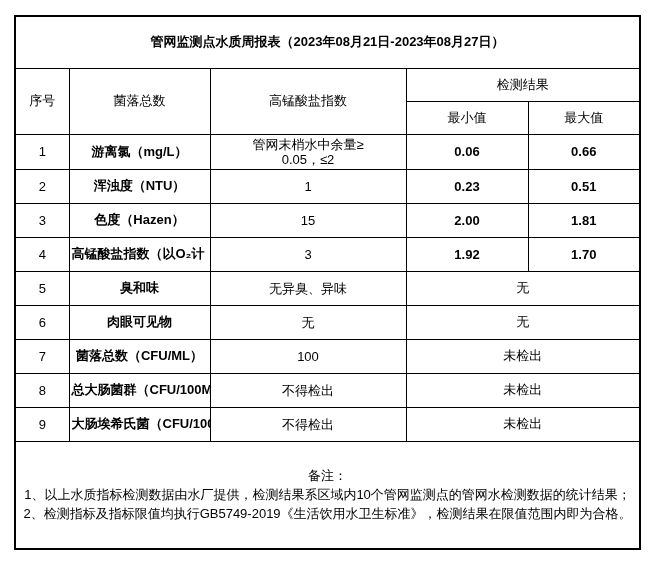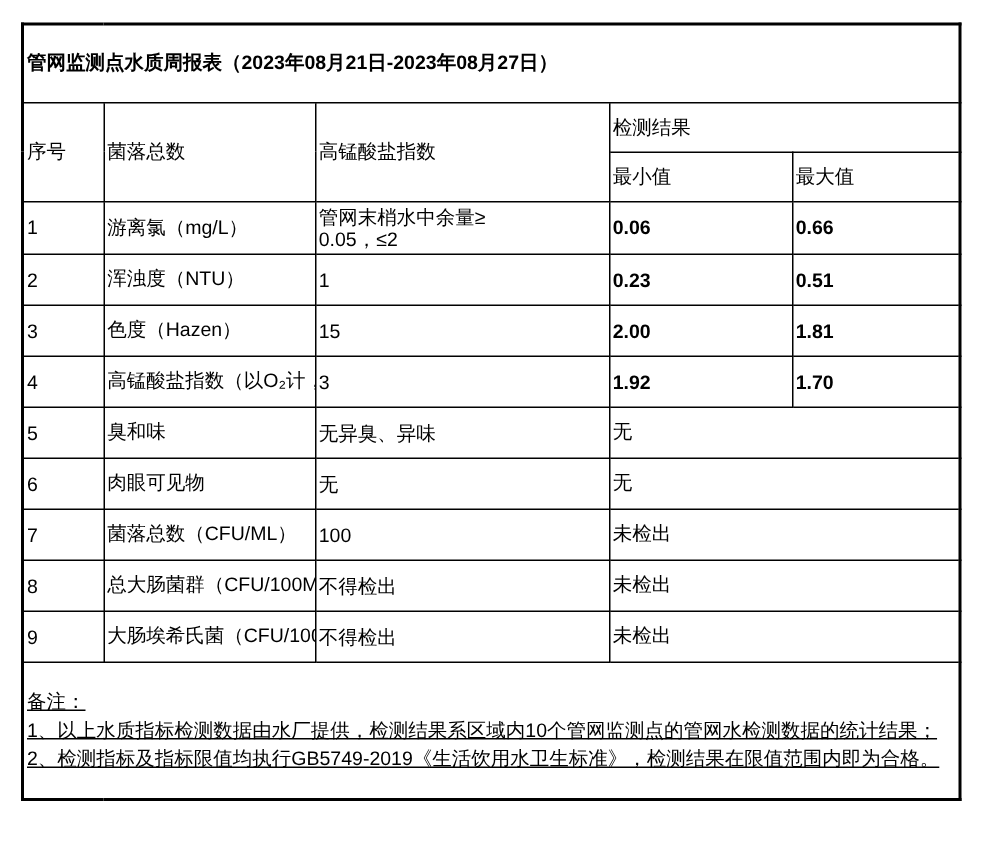--- a/index.html
+++ b/index.html
@@ -16,45 +16,45 @@
     left: 14px; top: 15px;
   }
   table.wq {
     border-collapse: collapse;
     table-layout: fixed;
     width: 625px;
     border: 2px solid #000000;
   }
   table.wq td {
     border: 1px solid #000000;
+    text-align: center;
     vertical-align: middle;
     font-size: 13px;
     padding: 2px;
     overflow: hidden;
   }
   td.title-cell {
     height: 52px;
     font-size: 16px;
     font-weight: bold;
     
     padding-right: 112px;
   }
   tr.hdr-row td { height: 33px; }
   tr.data-row td { height: 34px; }
-  td.cell-item { font-size: 12px; white-space: nowrap; }
+  td.cell-item { font-size: 12px; white-space: nowrap; font-weight: bold; }
   td.cell-standard { font-size: 12px; white-space: pre-line; line-height: 15px; }
   td.cell-num { font-size: 12px; font-weight: bold; }
   td.notes-cell {
-    height: 92px;
+    height: 108px;
     text-align: left;
     vertical-align: top;
     padding: 8px 3px 0 3px;
     font-size: 13px;
     line-height: 19px;
-    text-decoration: underline;
   }
 </style>
 </head>
 <body>
 
 <div class="report">
   <table class="wq">
     <colgroup>
       <col style="width:54px">
       <col style="width:141px">

